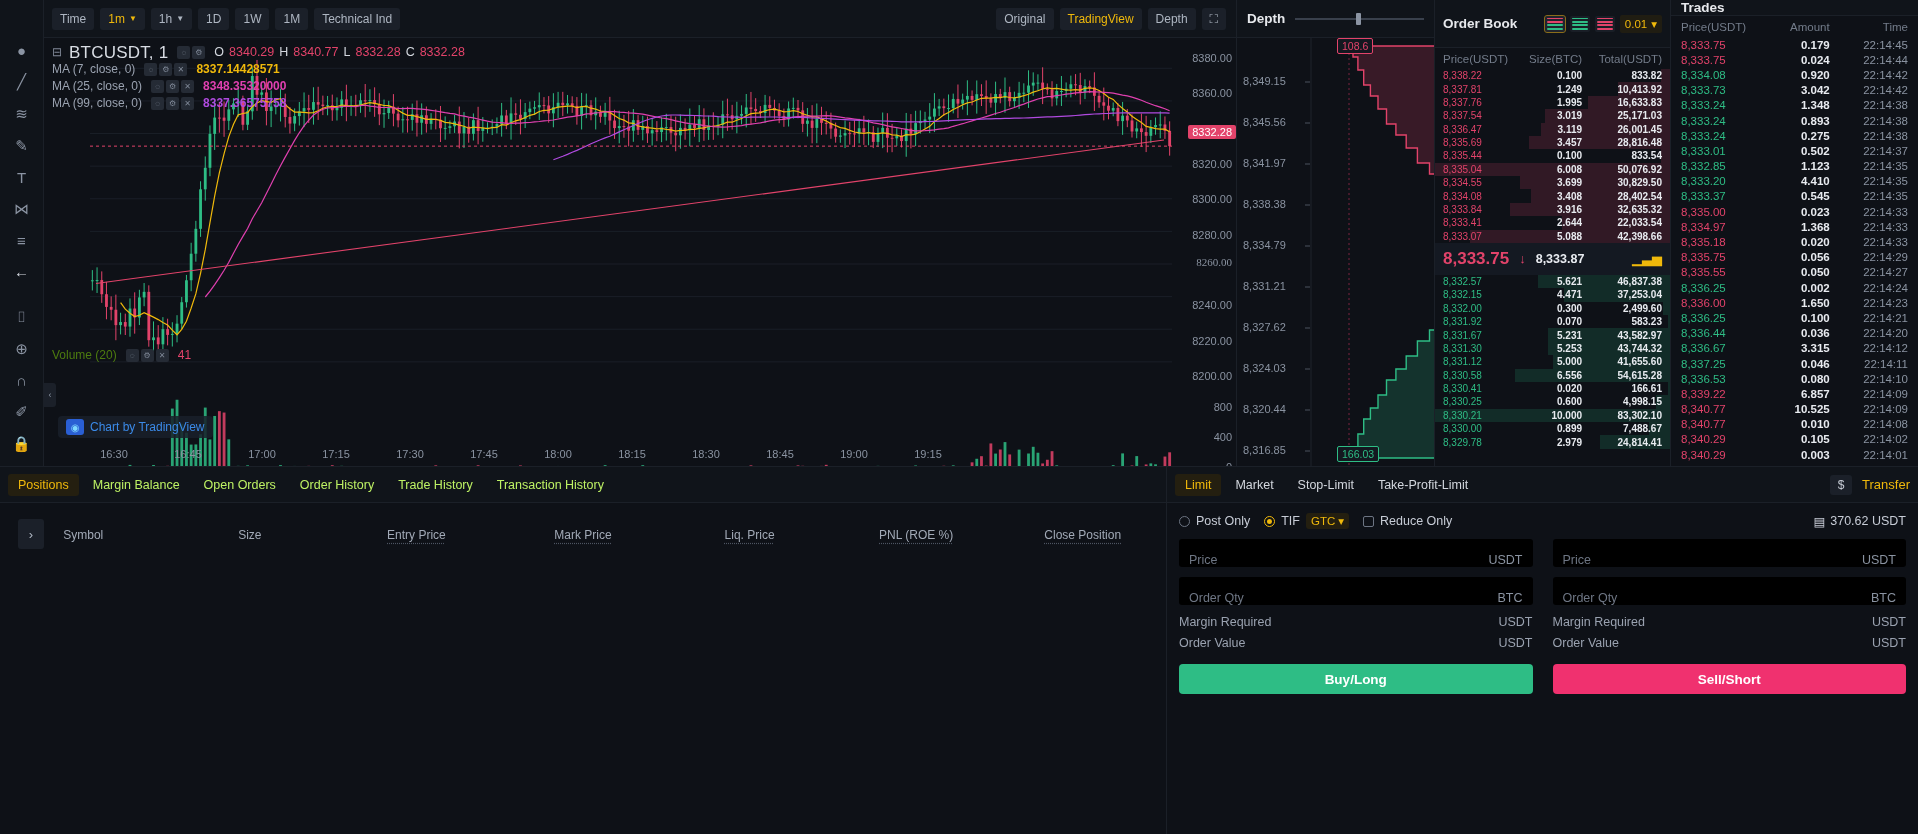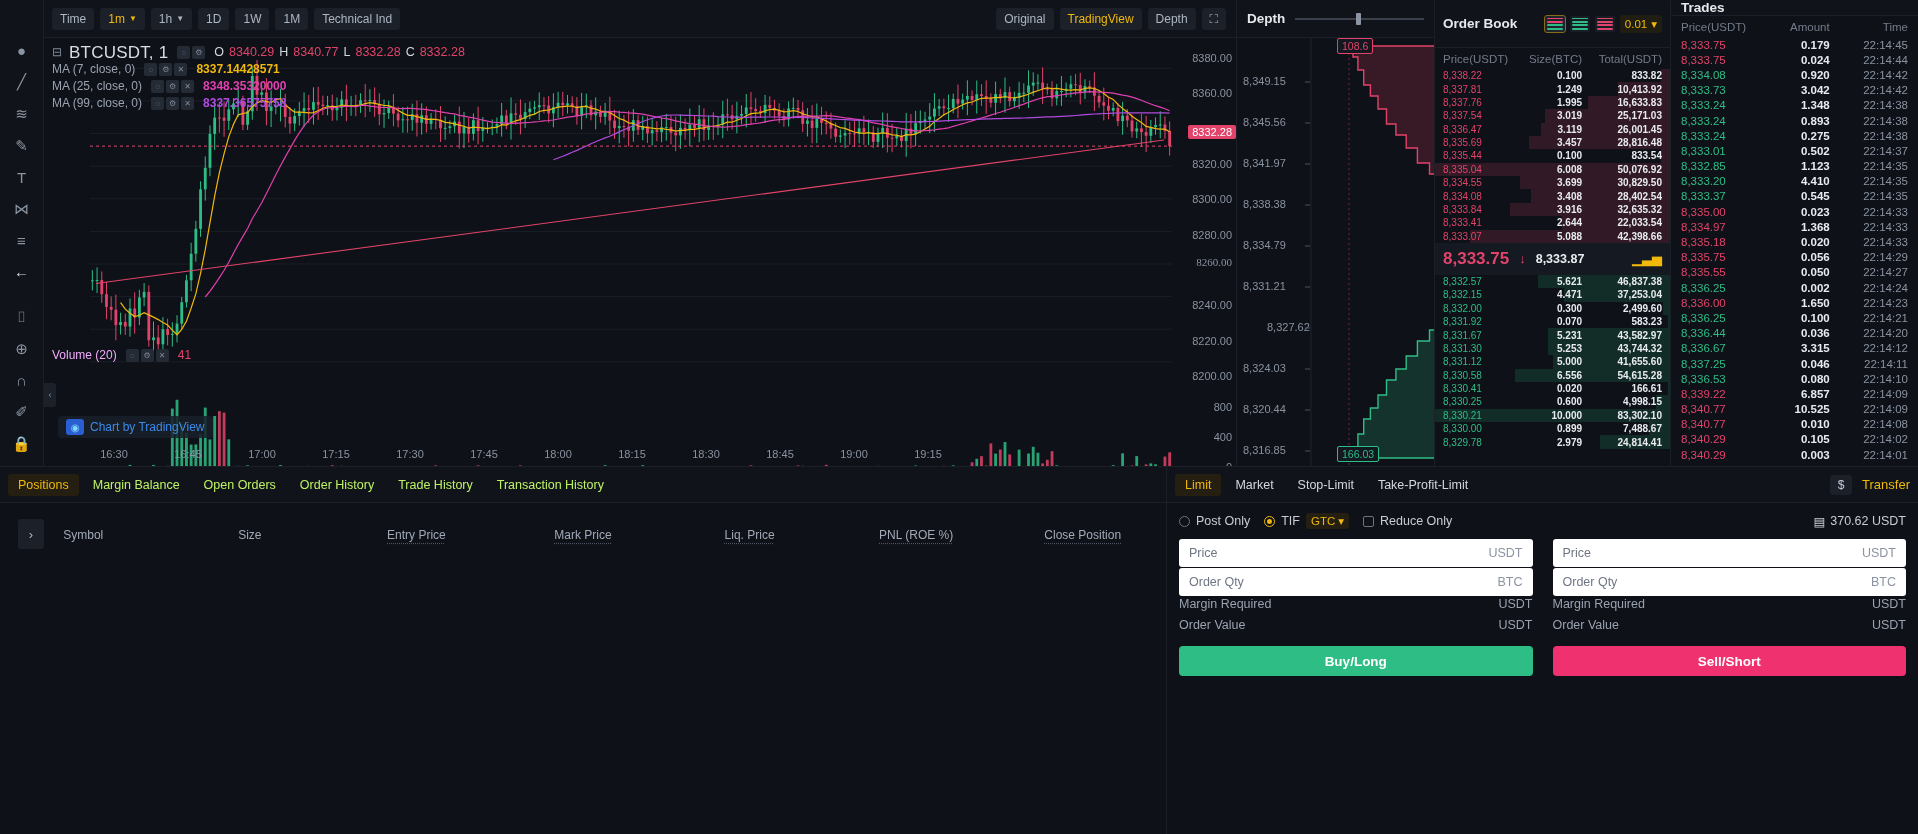--- a/index.html
+++ b/index.html
@@ -58,21 +58,21 @@
   .ohlc { display: inline-flex; gap: 5px; align-items: baseline; font-size: 12.5px; }
   .ohlc .lab { color: #d3d7de; }
   .ohlc .val { color: #e2436a; }
   .ma-label { color: #9aa2b0; font-size: 12px; }
   .ma-val { font-size: 12px; font-weight: bold; }
   .ma7 { color: #f0b90b; }
   .ma25 { color: #e040b0; }
   .ma99 { color: #b04ae0; }
 
   .vol-legend { position: absolute; left: 8px; top: 310px; z-index: 6; font-size: 12px; display: flex; align-items: center; gap: 5px; }
-  .vol-legend .vl { color: #f0abfc; }
+  .vol-legend .vl { color: #4d7c0f; }
   .vol-val { color: #e2436a; font-size: 12px; }
 
   .tv-badge {
     position: absolute; left: 14px; bottom: 28px; z-index: 7;
     display: flex; align-items: center; gap: 6px;
     background: rgba(25,32,42,.85); border-radius: 4px; padding: 3px 8px;
   }
   .tv-badge .logo { width: 18px; height: 16px; border-radius: 3px; background: #2a5fd4;
      display:flex; align-items:center; justify-content:center; color:#7fd8ff; font-size:10px; }
   .tv-badge .txt { color: #3b8ae8; font-size: 12px; }
@@ -195,22 +195,22 @@
   .radio.on::after { content: ""; position: absolute; inset: 2px; border-radius: 50%; background: #f0b90b; }
   .opt { display: flex; align-items: center; gap: 6px; cursor: pointer; }
   .gtc { background: #241f10; color: #f0b90b; border-radius: 3px; padding: 1px 5px;
          font-size: 11.5px; display: flex; align-items: center; gap: 3px; }
   .chk { width: 11px; height: 11px; border: 1.5px solid #6c7482; border-radius: 2px; display: inline-block; }
   .of-bal { margin-left: auto; color: #c7ccd6; font-size: 12.5px; display: flex; align-items: center; gap: 5px; }
 
   .of-forms { display: flex; gap: 0; padding: 0 12px; }
   .of-side { flex: 1; padding: 0 10px 0 0; }
   .of-side.right { padding: 0 0 0 10px; }
-  .of-field { height: 28px; background: #ffffff; border-radius: 3px; display: flex; align-items: center;
-              padding: 0 10px; margin-bottom: 1px; cursor: text; }
+  .of-field { height: 28px; background: #000000; border-radius: 3px; display: flex; align-items: flex-end;
+              padding: 0 10px; margin-bottom: 10px; cursor: text; }
   .of-field .ph { color: #6e7684; font-size: 12.5px; }
   .of-field .unit { margin-left: auto; color: #8a93a1; font-size: 12.5px; }
   .of-line { display: flex; font-size: 12.5px; color: #9aa2b0; margin-bottom: 7px; }
   .of-line .u { margin-left: auto; color: #9aa2b0; }
   .of-btn { height: 30px; border-radius: 4px; display: flex; align-items: center; justify-content: center;
             font-size: 13.5px; color: #fff; font-weight: bold; cursor: pointer; margin-top: 14px; }
   .of-btn.buy { background: #2ebd85; }
   .of-btn.sell { background: #f0316f; }
 </style>
 </head>
@@ -1093,21 +1093,21 @@
             <line x1="112" y1="0" x2="112" y2="428" stroke="#7a2340" stroke-width="1" stroke-dasharray="2 3"></line>
             <path d="M 112,8 L 116,8 L 116,19 L 120.9,19 L 120.9,32 L 126.7,32 L 126.7,47 L 133.4,47 L 133.4,58 L 141,58 L 141,71 L 149.5,71 L 149.5,86 L 158.9,86 L 158.9,97 L 169.20000000000002,97 L 169.20000000000002,110 L 180.4,110 L 180.4,125 L 192.5,125 L 192.5,136 L 205.5,136 L 205.5,149 L 219.4,149 L 219.4,164 L 234.20000000000002,164 L 234.20000000000002,175 L 249.9,175 L 249.9,188 L 266.5,188 L 266.5,203 L 198,203 L 198,8 Z" fill="rgba(226,67,106,.20)" stroke="#e2436a" stroke-width="1.4"></path>
             <path d="M 112,420 L 116,420 L 116,409 L 120.9,409 L 120.9,396 L 126.7,396 L 126.7,381 L 133.4,381 L 133.4,370 L 141,370 L 141,357 L 149.5,357 L 149.5,342 L 158.9,342 L 158.9,331 L 169.20000000000002,331 L 169.20000000000002,318 L 180.4,318 L 180.4,303 L 192.5,303 L 192.5,292 L 205.5,292 L 205.5,279 L 219.4,279 L 219.4,264 L 234.20000000000002,264 L 234.20000000000002,253 L 249.9,253 L 249.9,240 L 266.5,240 L 266.5,225 L 198,225 L 198,420 Z" fill="rgba(46,189,133,.20)" stroke="#2ebd85" stroke-width="1.4"></path>
           </svg>
       <div class="depth-ylabel" style="top: 37px;">8,349.15</div>
           <div class="depth-ylabel" style="top: 78px;">8,345.56</div>
           <div class="depth-ylabel" style="top: 119px;">8,341.97</div>
           <div class="depth-ylabel" style="top: 160px;">8,338.38</div>
           <div class="depth-ylabel" style="top: 201px;">8,334.79</div>
           <div class="depth-ylabel" style="top: 242px;">8,331.21</div>
-          <div class="depth-ylabel" style="top: 283px; margin-left: 24px;">8,327.62</div>
+          <div class="depth-ylabel" style="top: 283px;">8,327.62</div>
           <div class="depth-ylabel" style="top: 324px;">8,324.03</div>
           <div class="depth-ylabel" style="top: 365px;">8,320.44</div>
           <div class="depth-ylabel" style="top: 406px;">8,316.85</div>
           <div class="depth-marker ask" style="left: 100px; top: 0px;">108.6</div>
           <div class="depth-marker bid" style="left: 100px; top: 408px;">166.03</div>
         </div>
     </div>
 
     <div class="ob-panel">
       <div class="ob-head">

